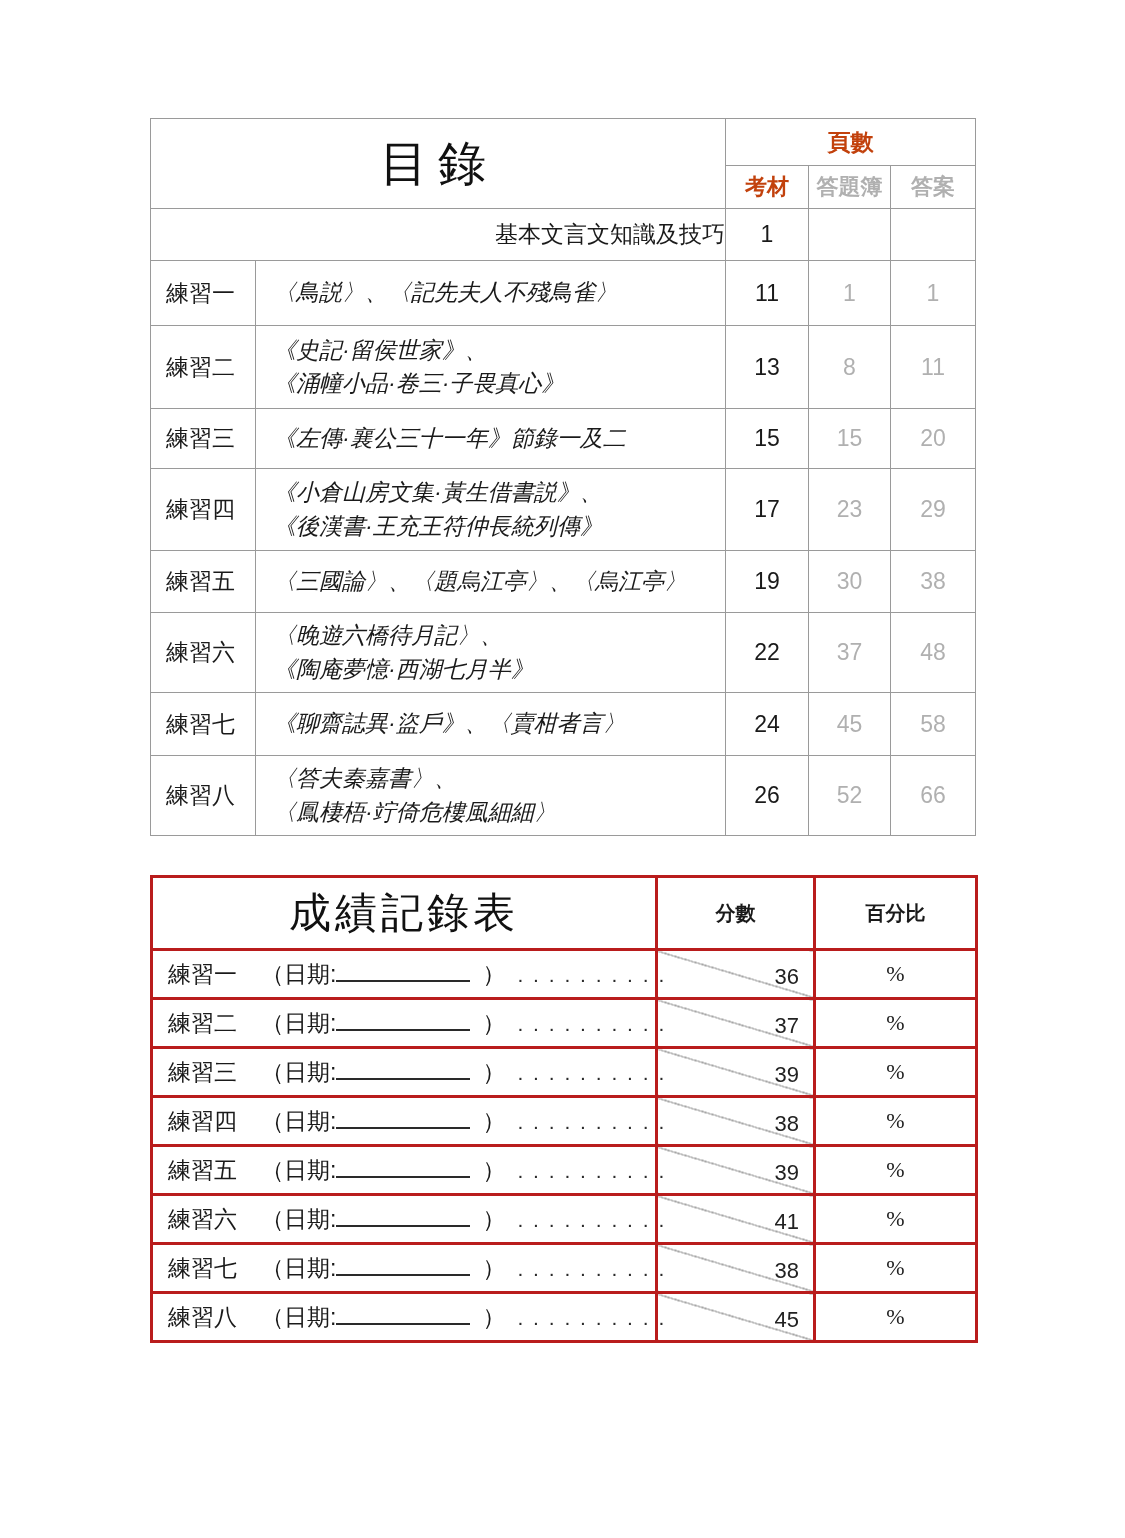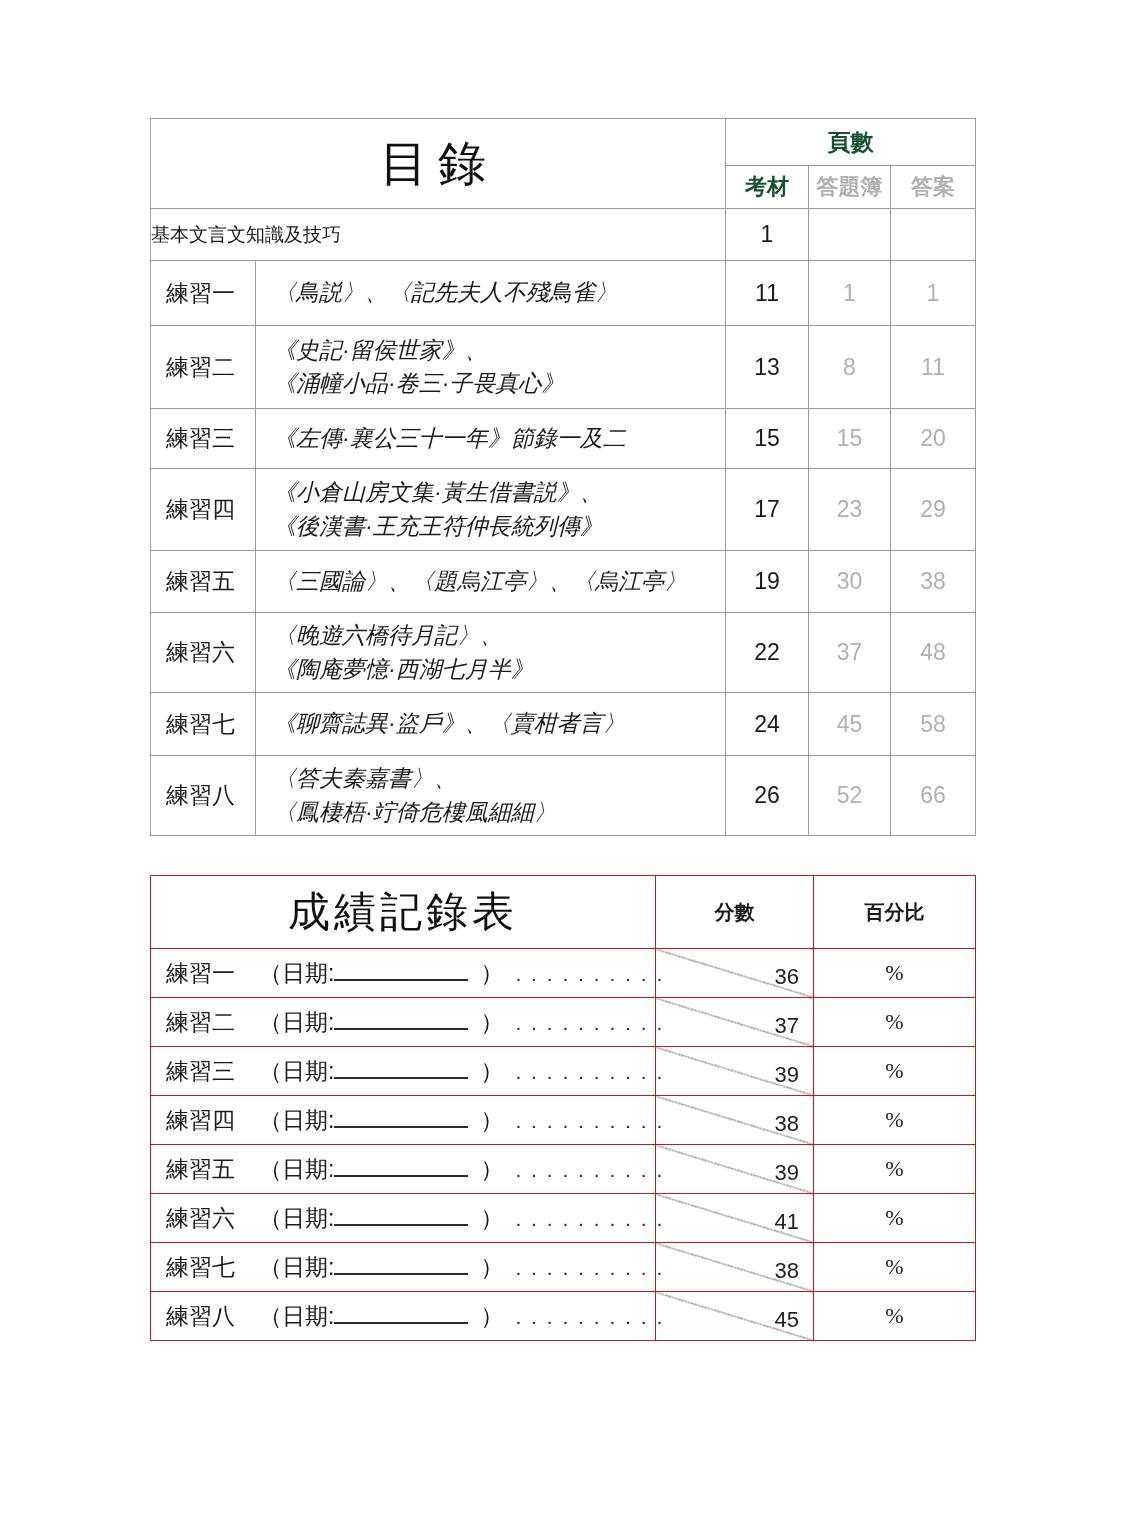--- a/index.html
+++ b/index.html
@@ -26,38 +26,38 @@
   .toc-title-cell {
     text-align:center;
     font-size:48px;
     letter-spacing:10px;
     color:#111;
   }
   .hdr {
     text-align:center;
     font-weight:bold;
     font-size:23px;
-    color:#14532d;
+    color:#c2410c;
   }
   .hdr-small { font-size:22px; }
   .gray { color:#b0b0b0; }
-  .intro-cell { text-align:left; font-size:19px; }
+  .intro-cell { text-align:right; font-size:23px; }
   .label-cell { padding-left:15px; font-size:23px; }
   .title-cell {
     padding-left:17px;
     font-size:23px;
     line-height:1.45;
     white-space:pre-line;
     font-style:italic;
   }
   .num { text-align:center; font-size:23px; }
 
   
   .score-table { position:absolute; left:150px; top:875px; width:825px; }
-  .score-table td { border:1px solid #b91c1c; }
+  .score-table td { border:3px solid #b91c1c; }
   .score-title-cell {
     text-align:center;
     font-size:42px;
     letter-spacing:4px;
     color:#111;
   }
   .score-hdr { text-align:center; font-weight:bold; font-size:20px; }
   .score-label-cell { padding-left:15px; font-size:23px; white-space:nowrap; }
   .ex-label { margin-right:24px; }
   .date-blank {

